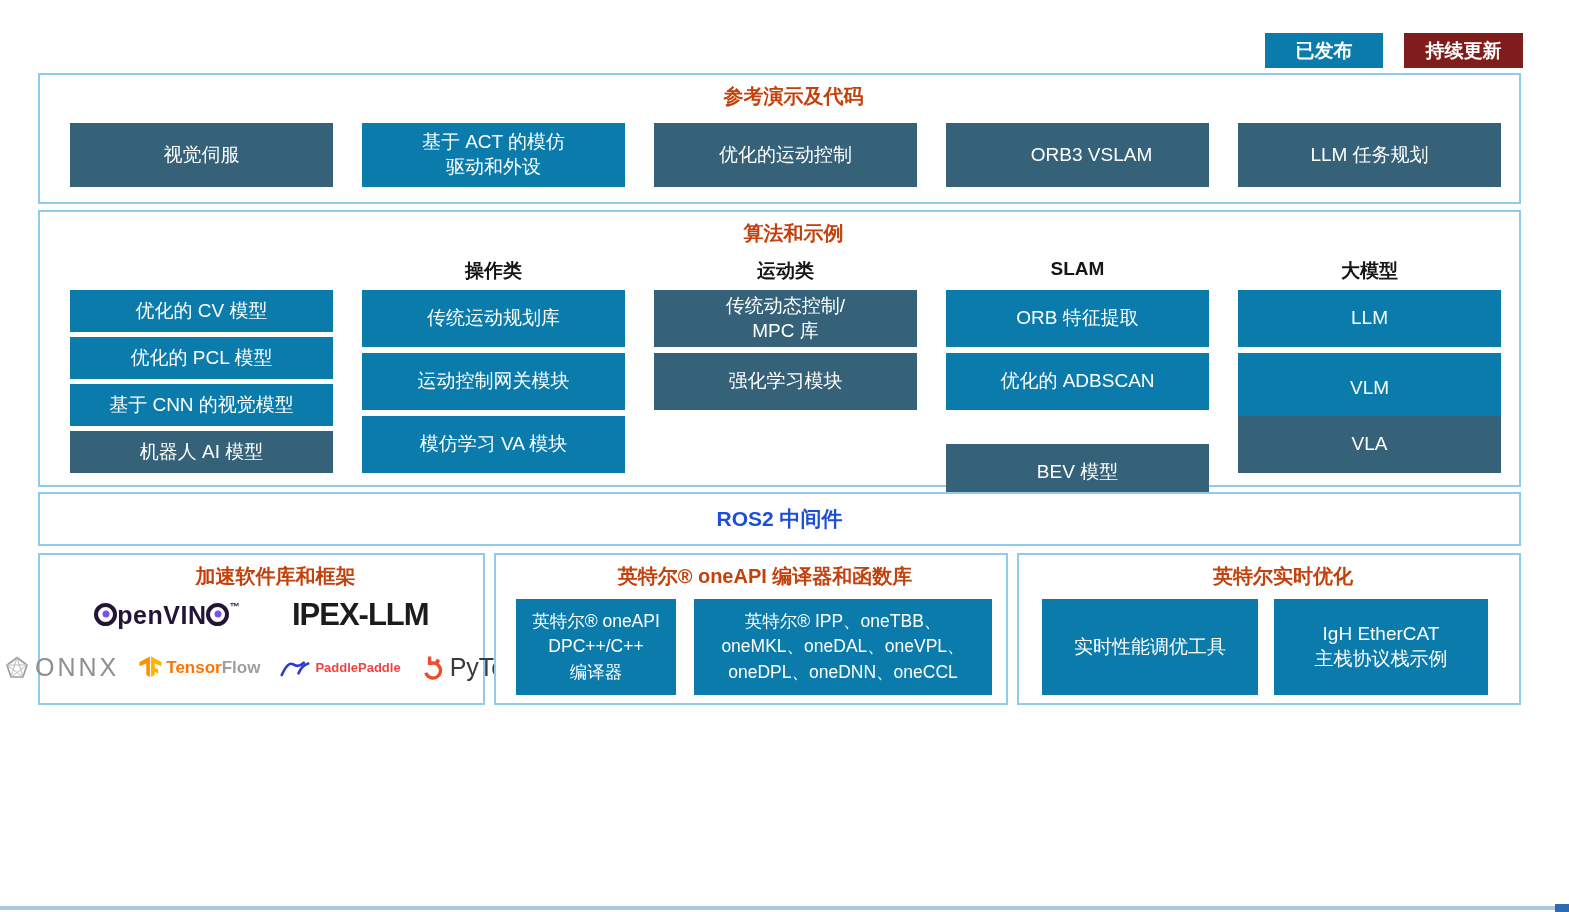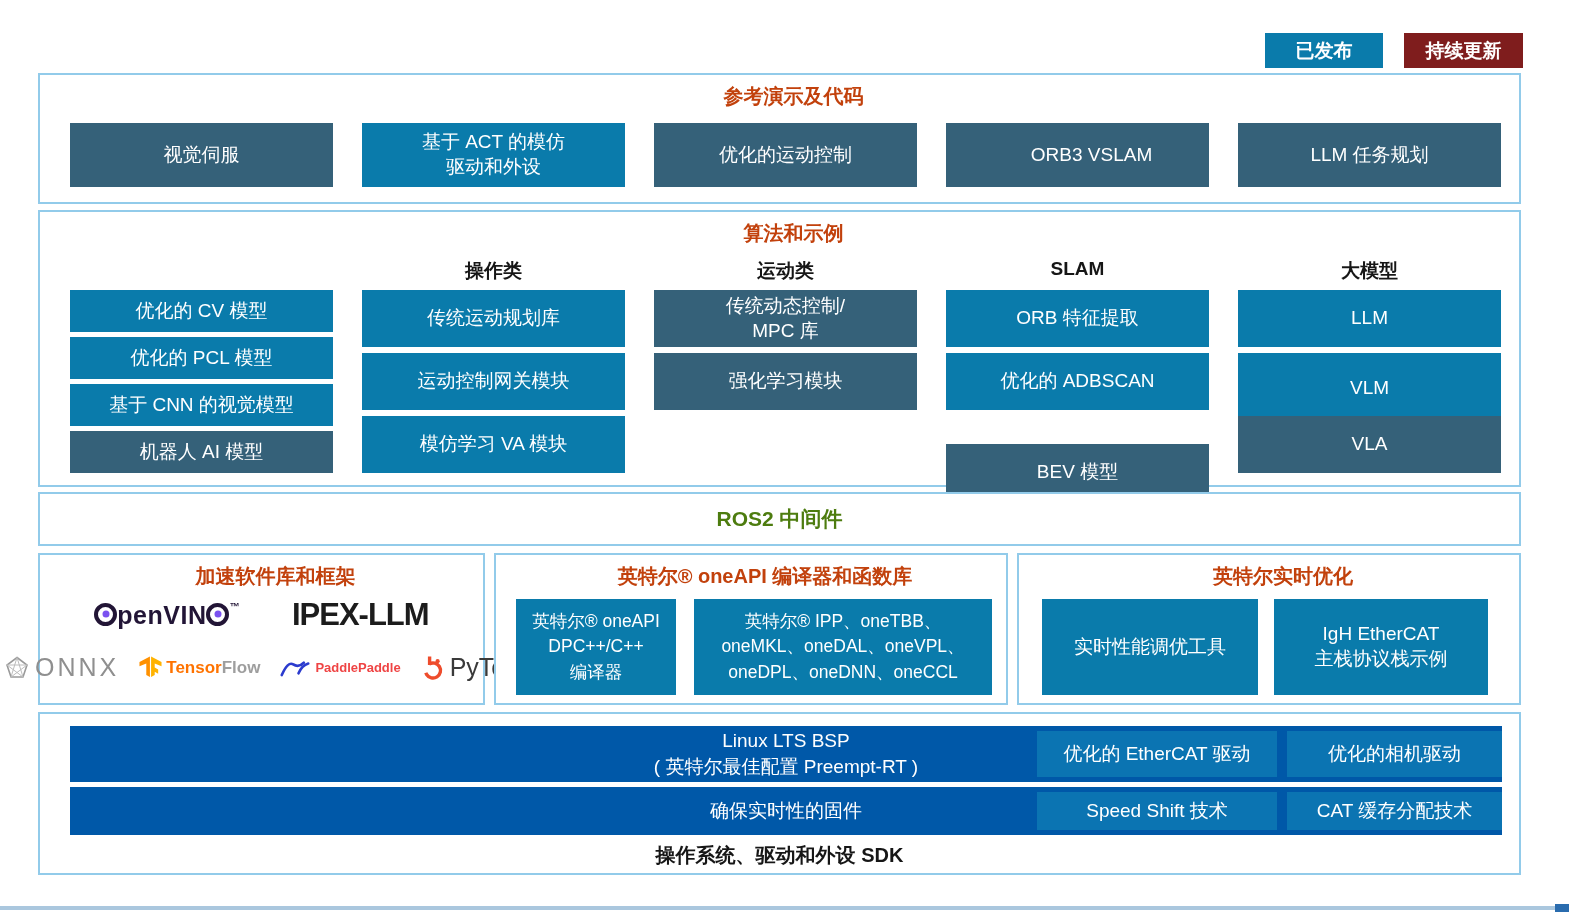--- a/index.html
+++ b/index.html
@@ -18,21 +18,21 @@
   .bx { position:absolute; display:flex; align-items:center; justify-content:center;
         text-align:center; color:#fff; font-size:19px; line-height:1.3;
         white-space:pre-line; box-sizing:border-box; }
   .bx.blue { background:#0a7bab; }
   .bx.dark { background:#356179; }
 
   .colh { position:absolute; width:263px; text-align:center; font-weight:bold;
           font-size:19px; color:#161616; }
 
   .ros2 { display:flex; align-items:center; justify-content:center;
-          font-weight:bold; font-size:21px; color:#4d7c0f; }
+          font-weight:bold; font-size:21px; color:#1d4ed8; }
 
   
   .logo-row { position:absolute; left:0; right:0; display:flex; align-items:center;
               justify-content:center; }
   .ov { font-weight:bold; font-size:25px; color:#221536; letter-spacing:0.5px; white-space:nowrap; }
   .ovo { display:inline-block; width:15px; height:15px; border:4px solid #221536;
          border-radius:50%; position:relative; vertical-align:-2px; }
   .ovo::after { content:""; position:absolute; width:7px; height:7px; border-radius:50%;
                 background:#7b52f0; left:50%; top:50%; transform:translate(-50%,-50%); }
   .tm { font-size:10px; vertical-align:top; }
@@ -157,28 +157,16 @@
 oneDPL、oneDNN、oneCCL</div>
   </div>
 
   <div class="sec" style="left:1017px;top:553px;width:504px;height:152px;">
     <div class="sec-title">英特尔实时优化</div>
     <div class="bx blue" style="left:23px;top:44px;width:216px;height:96px;">实时性能调优工具</div>
     <div class="bx blue" style="left:255px;top:44px;width:214px;height:96px;">IgH EtherCAT
 主栈协议栈示例</div>
   </div>
 
-  <div class="sec" style="left:38px;top:712px;width:1483px;height:163px;">
-    <div class="bar" style="left:30px;top:12px;width:1432px;height:56px;">Linux LTS BSP
-( 英特尔最佳配置 Preempt-RT )</div>
-    <div class="sub" style="left:997px;top:17px;width:240px;height:46px;">优化的 EtherCAT 驱动</div>
-    <div class="sub" style="left:1247px;top:17px;width:215px;height:46px;">优化的相机驱动</div>
-
-    <div class="bar" style="left:30px;top:73px;width:1432px;height:48px;">确保实时性的固件</div>
-    <div class="sub" style="left:997px;top:78px;width:240px;height:38px;">Speed Shift 技术</div>
-    <div class="sub" style="left:1247px;top:78px;width:215px;height:38px;">CAT 缓存分配技术</div>
-
-    <div class="os-title" style="top:128px;">操作系统、驱动和外设 SDK</div>
-  </div>
 
   <div class="deco-bottom"></div>
   <div class="deco-corner"></div>
 </div>
 
 </body></html>

